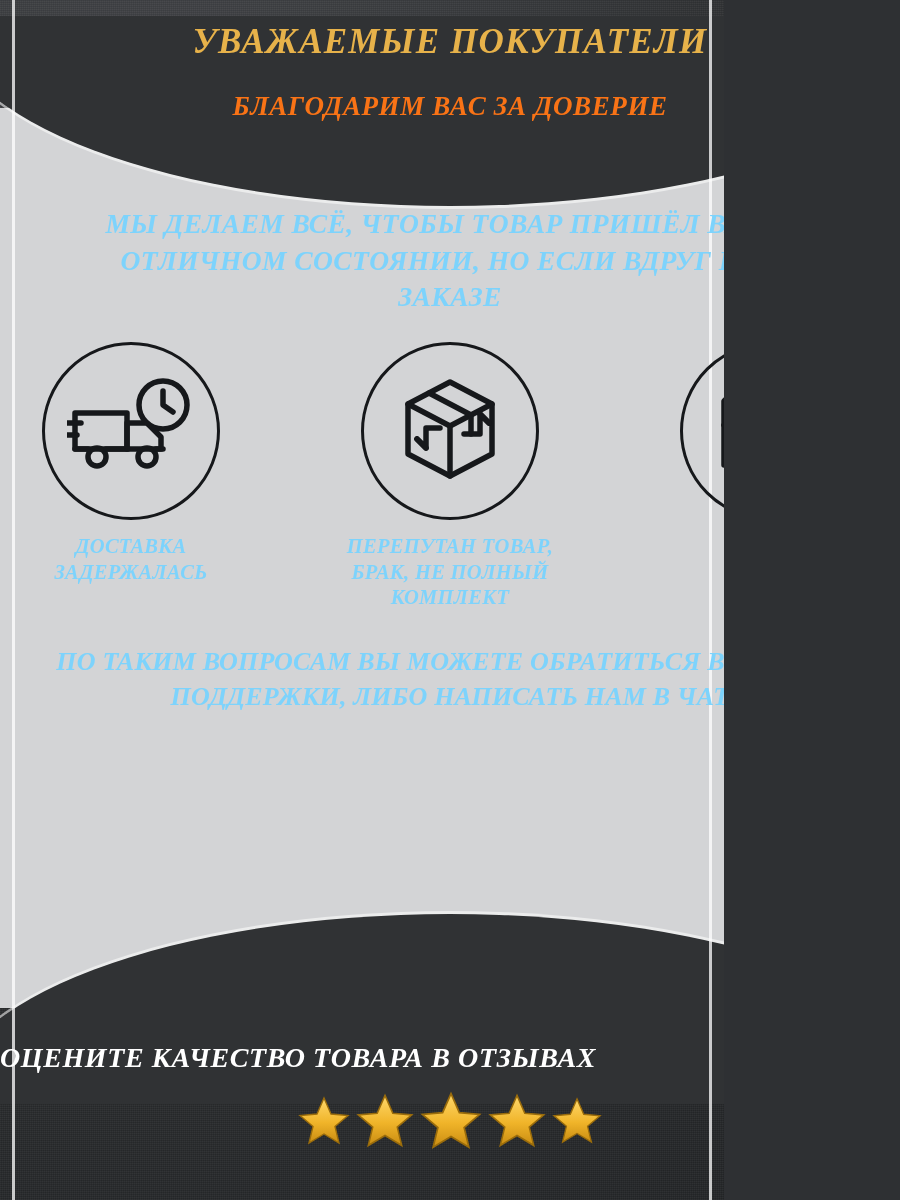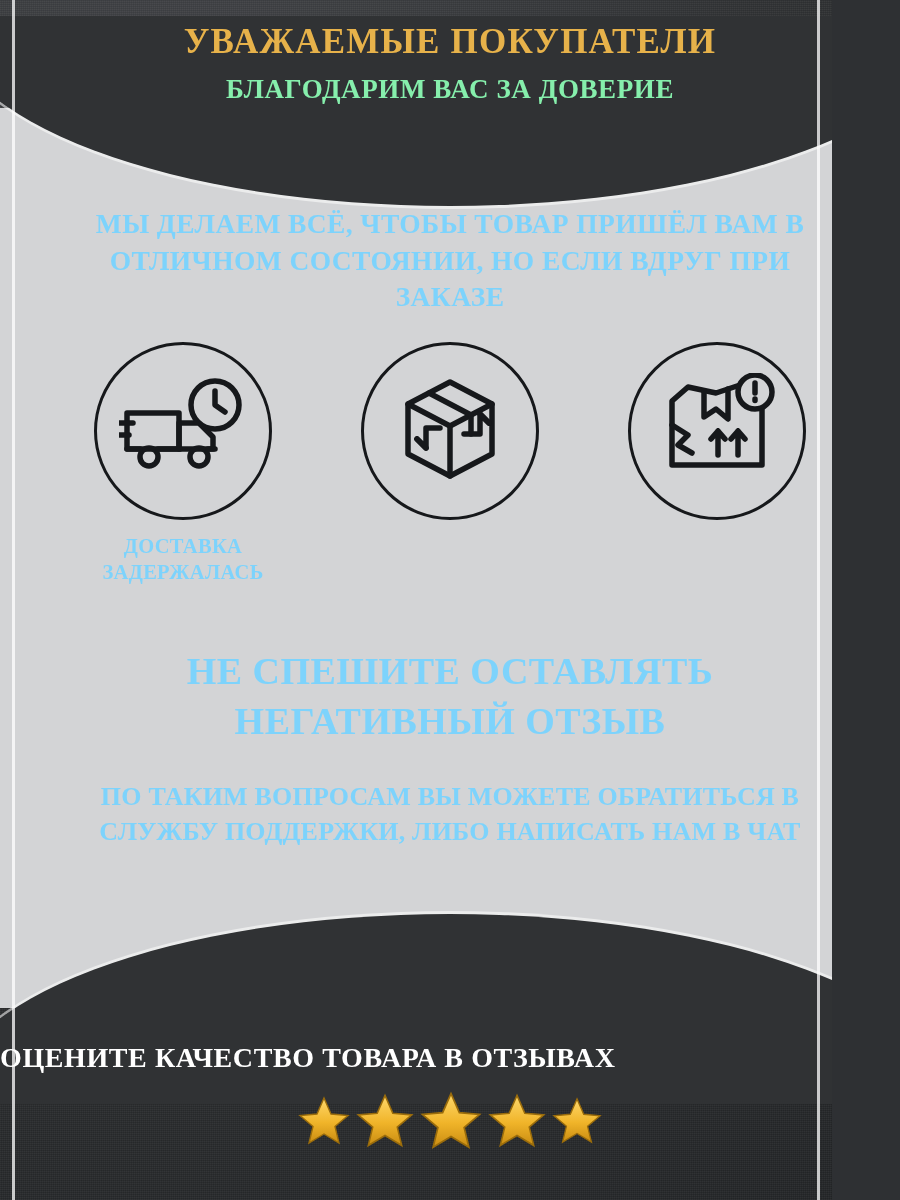--- a/index.html
+++ b/index.html
@@ -8,24 +8,25 @@
   }
   body {
     width: 900px;
     height: 1200px;
     background: #2e3033;
     font-family: "Liberation Serif", serif;
     overflow: hidden;
   }
   .page {
     position: relative;
-    width: 832px;
+    width: 724px;
     height: 1200px;
     background: #303234;
     overflow: hidden;
+    font-style: italic;
   }
   
   .page::before {
     content: "";
     position: absolute;
     inset: 0;
     background:
       repeating-linear-gradient(0deg, rgba(255,255,255,0.028) 0px, rgba(255,255,255,0.028) 1px, rgba(0,0,0,0.03) 1px, rgba(0,0,0,0.03) 2px),
       repeating-linear-gradient(90deg, rgba(255,255,255,0.022) 0px, rgba(255,255,255,0.022) 1px, rgba(0,0,0,0.025) 1px, rgba(0,0,0,0.025) 2px),
       radial-gradient(circle at 22% 14%, #44464a 0%, #303234 48%, #232527 100%);
@@ -91,24 +92,24 @@
   }
   .header-title {
     font-size: 35px;
     font-weight: bold;
     letter-spacing: 1.2px;
     color: #e7b24a;
     text-transform: uppercase;
     line-height: 1.15;
   }
   .header-sub {
-    margin-top: 10px;
+    margin-top: 27px;
     font-size: 27px;
     font-weight: bold;
-    color: #86efac;
+    color: #f97316;
     text-transform: uppercase;
     line-height: 1.28;
     letter-spacing: 0.6px;
   }
 
   
   .content {
     position: absolute;
     left: 0;
     top: 108px;
@@ -127,21 +128,21 @@
     letter-spacing: 0.4px;
     text-transform: uppercase;
   }
 
   
   .icons-row {
     margin-top: 26px;
     display: flex;
     justify-content: center;
     align-items: flex-start;
-    gap: 32px;
+    gap: 84px;
   }
   .icon-col {
     width: 235px;
     display: flex;
     flex-direction: column;
     align-items: center;
   }
   .icon-circle {
     width: 172px;
     height: 172px;
@@ -262,20 +263,21 @@
               <path d="M62 54 L62 104"></path>
               <path d="M41 21 L83 43 L83 62"></path>
 
               <path d="M52 56 h-14 v20 l-9-9" fill="none"></path>
               <path d="M29 67 l9 9"></path>
               <path d="M76 62 h16 v-20 l9 9"></path>
               <path d="M101 51 l-9 -9"></path>
             </svg>
           </span>
         </div>
+        <div class="icon-caption">ПЕРЕПУТАН ТОВАР, БРАК, НЕ ПОЛНЫЙ КОМПЛЕКТ</div>
       </div>
 
       <div class="icon-col">
         <div class="icon-circle">
           <span>
             <svg width="118" height="112" viewBox="0 0 118 112" fill="none" stroke="#16181b" stroke-width="5.5" stroke-linecap="round" stroke-linejoin="round">
 
               <path d="M14 28 L30 14 L58 20 L82 12 L104 24 L104 92 L14 92 Z"></path>
               <path d="M46 18 L46 44 L58 36 L70 46 L70 16"></path>
               <path d="M14 52 L30 62 L20 72 L34 80"></path>
@@ -285,21 +287,20 @@
 
               <circle cx="97" cy="19" r="17" fill="#d3d4d6"></circle>
               <path d="M97 10 v10 M97 26 v1.5"></path>
             </svg>
           </span>
         </div>
       </div>
 
     </div>
 
-    <div class="headline">НЕ СПЕШИТЕ ОСТАВЛЯТЬ НЕГАТИВНЫЙ ОТЗЫВ</div>
     <div class="subtext">ПО ТАКИМ ВОПРОСАМ ВЫ МОЖЕТЕ ОБРАТИТЬСЯ В СЛУЖБУ ПОДДЕРЖКИ, ЛИБО НАПИСАТЬ НАМ В ЧАТ</div>
   </div>
 
   <div class="footer">
     <div class="footer-title">ОЦЕНИТЕ КАЧЕСТВО ТОВАРА В ОТЗЫВАХ</div>
     <div class="stars">
       <svg class="star" width="52" height="52" viewBox="0 0 52 52">
         <defs>
           <linearGradient id="g1" x1="0" y1="0" x2="0" y2="1">
             <stop offset="0%" stop-color="#ffd86b"></stop>

